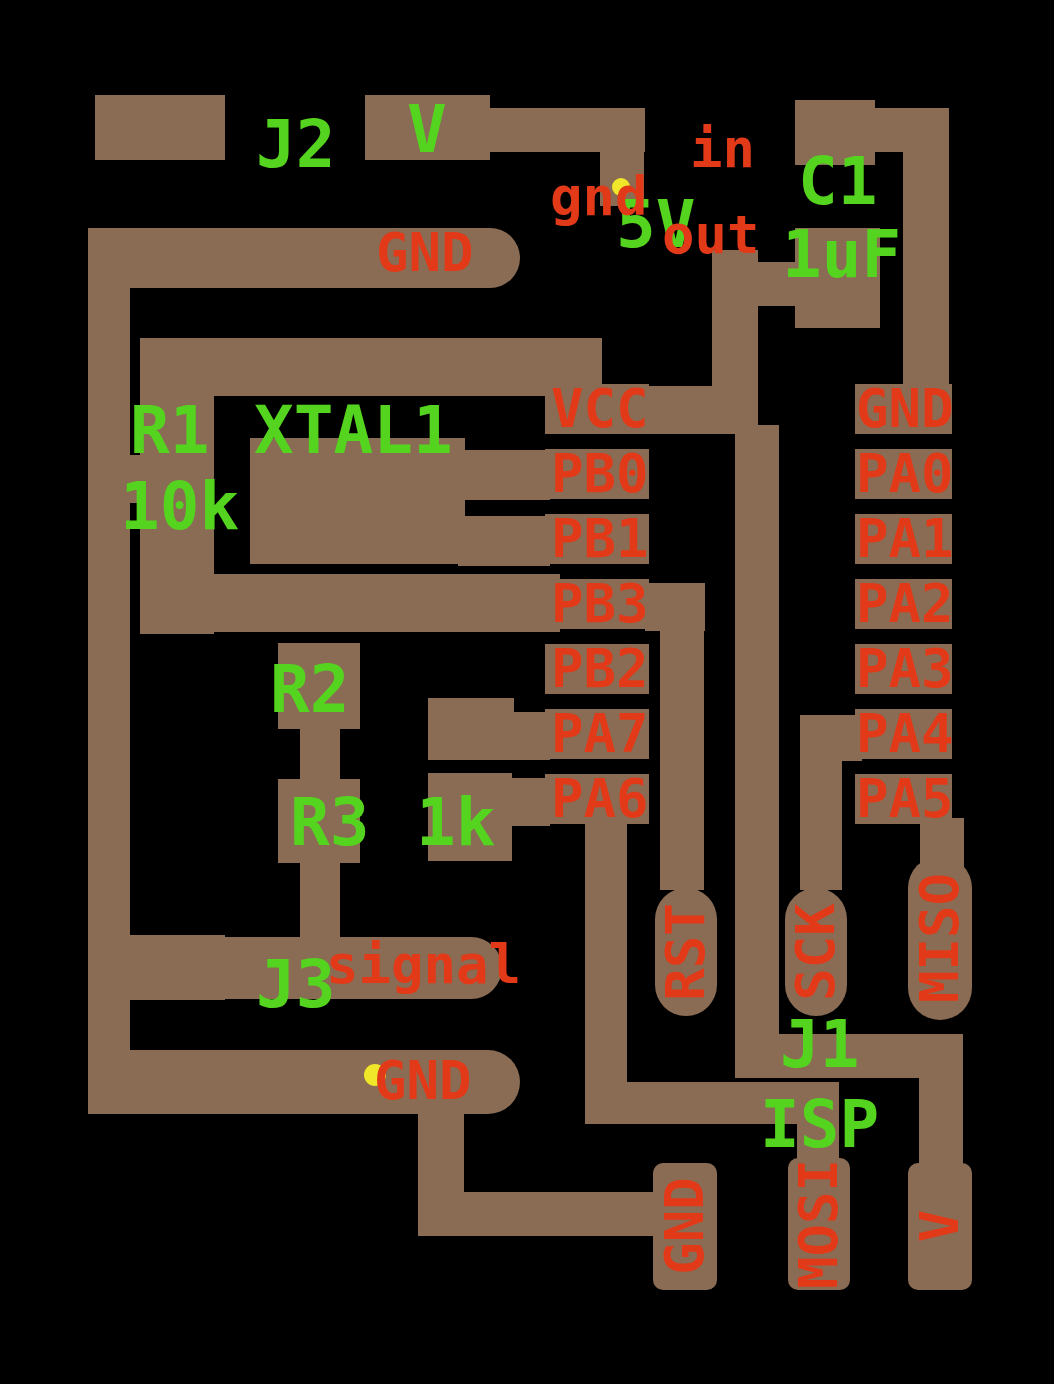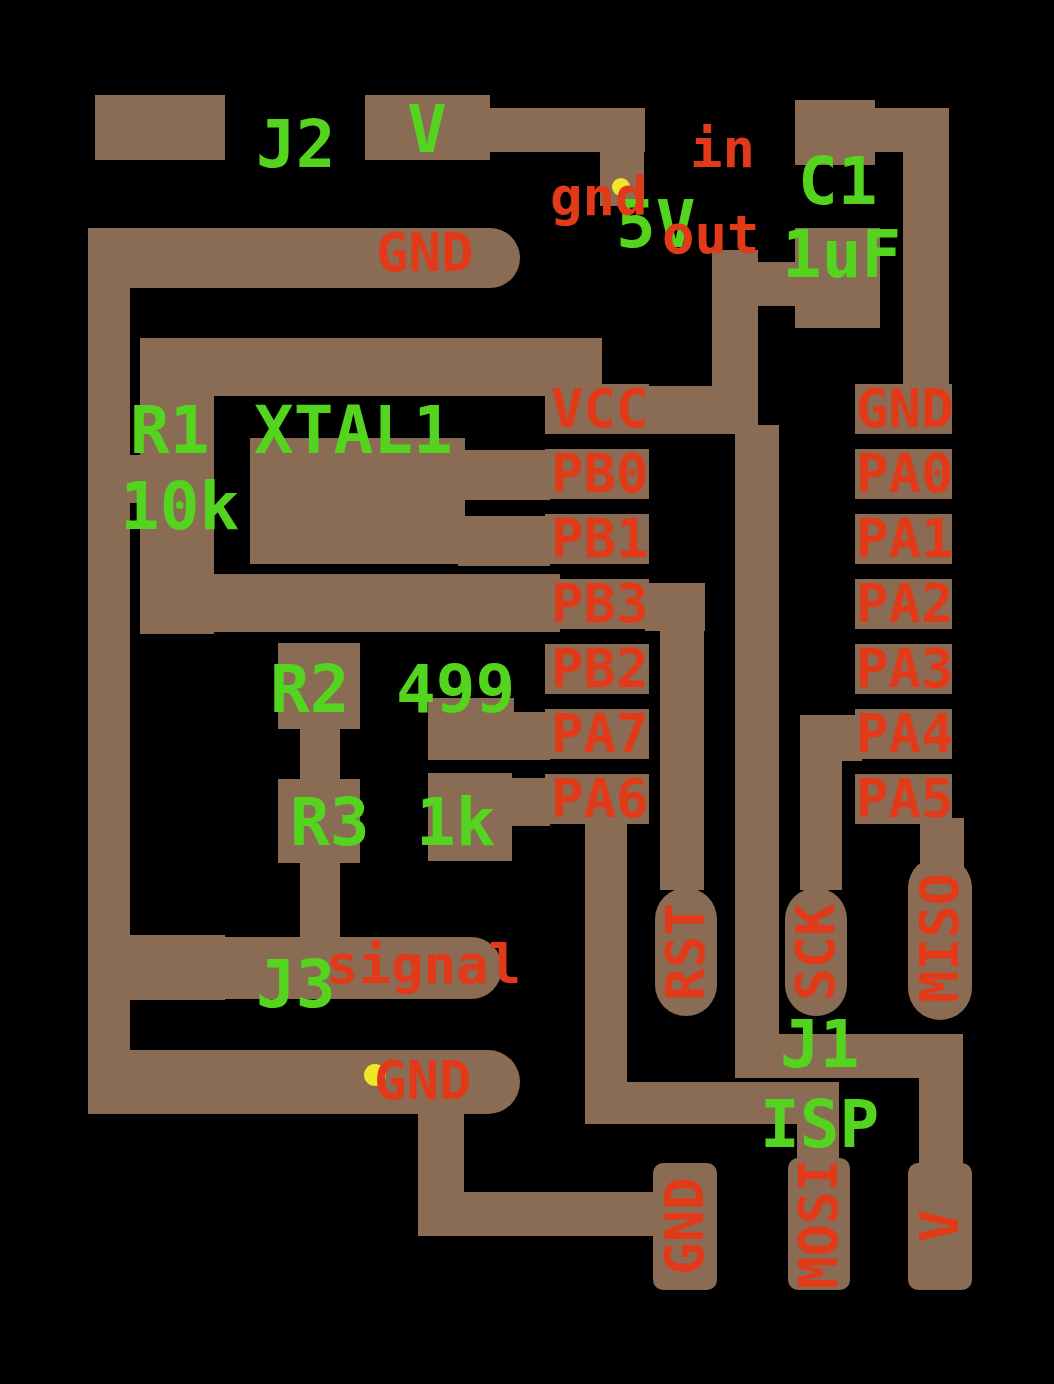--- a/index.html
+++ b/index.html
@@ -111,21 +111,20 @@
 
   <div class="lbl g" style="left:256px;top:112px">J2</div>
   <div class="lbl g" style="left:407px;top:97px">V</div>
   <div class="lbl g" style="left:616px;top:192px">5V</div>
   <div class="lbl g" style="left:798px;top:149px">C1</div>
   <div class="lbl g" style="left:782px;top:222px">1uF</div>
   <div class="lbl g" style="left:130px;top:398px">R1</div>
   <div class="lbl g" style="left:254px;top:398px">XTAL1</div>
   <div class="lbl g" style="left:120px;top:474px">10k</div>
   <div class="lbl g" style="left:270px;top:657px">R2</div>
-  <div class="lbl g" style="left:396px;top:657px">499</div>
   <div class="lbl g" style="left:290px;top:790px">R3</div>
   <div class="lbl g" style="left:416px;top:790px">1k</div>
   <div class="lbl g" style="left:256px;top:952px">J3</div>
   <div class="lbl g" style="left:780px;top:1012px">J1</div>
   <div class="lbl g" style="left:760px;top:1092px">ISP</div>
 
   <div class="lbl r" style="left:690px;top:122px">in</div>
   <div class="lbl r" style="left:550px;top:170px">gnd</div>
   <div class="lbl r" style="left:662px;top:208px">out</div>
   <div class="lbl r" style="left:376px;top:226px">GND</div>

